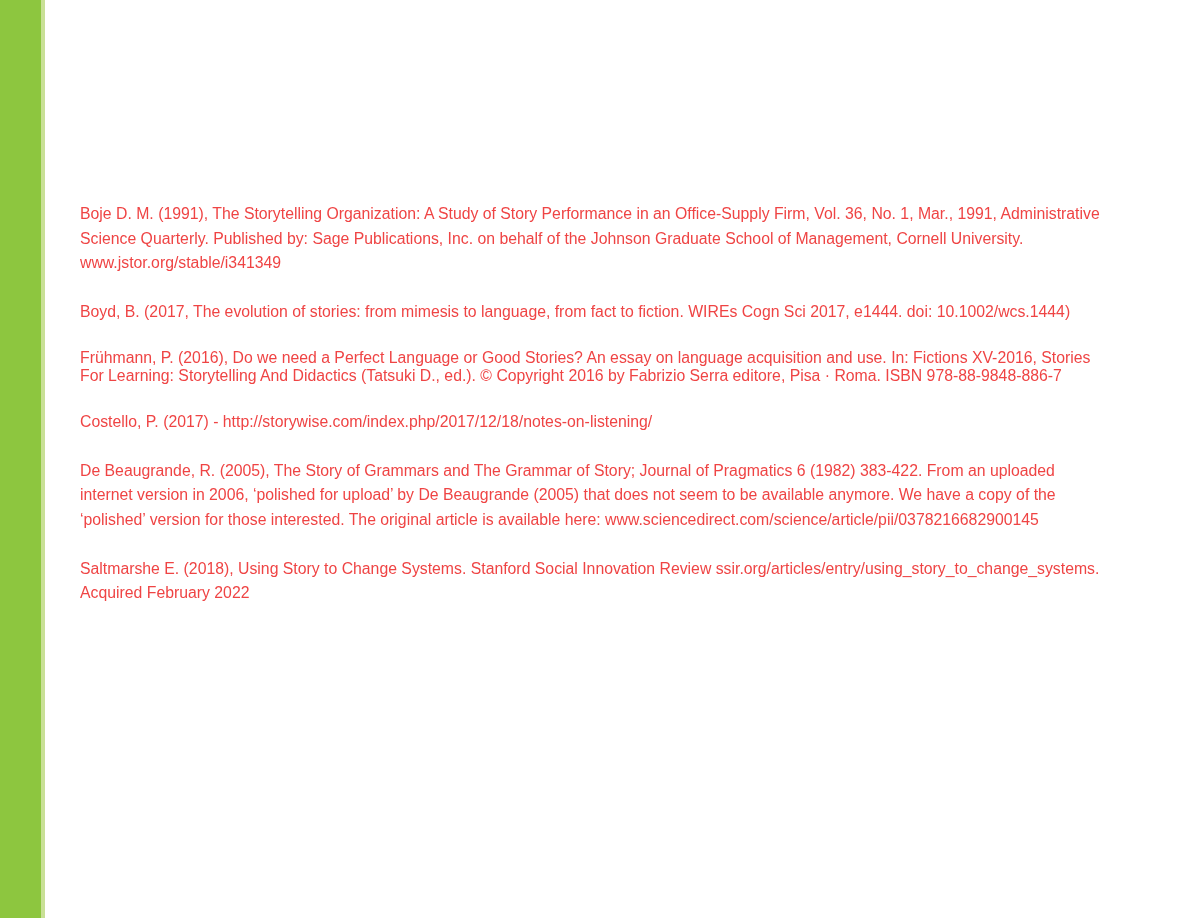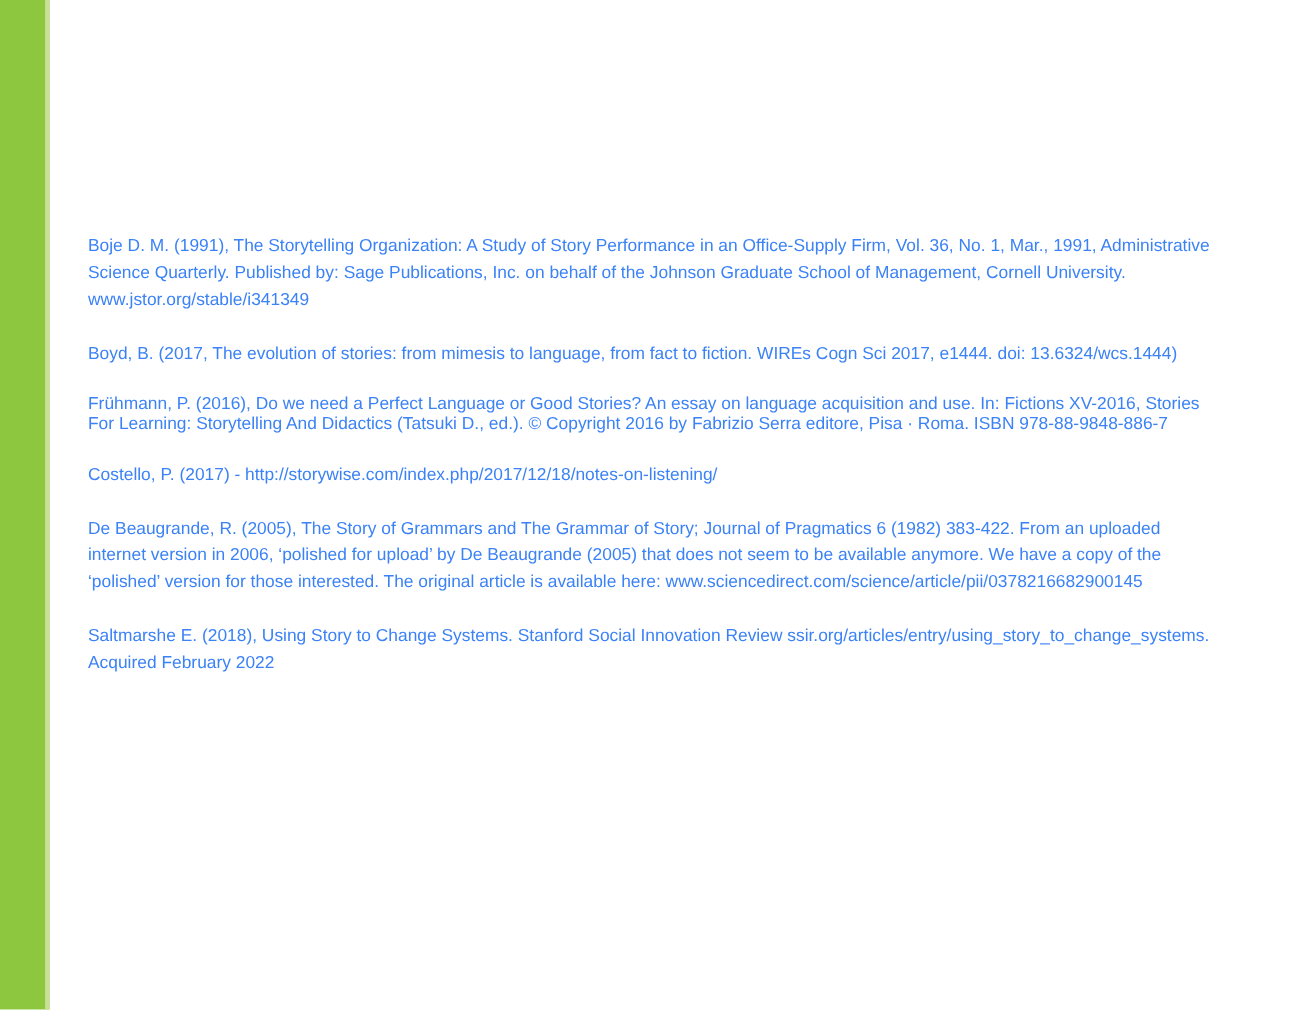--- a/index.html
+++ b/index.html
@@ -20,41 +20,41 @@
     left: 0;
     top: 0;
     width: 41px;
     height: 100%;
     background: #8dc63f;
     border-right: 4px solid #c9e096;
   }
   .references {
     position: absolute;
     left: 80px;
-    top: 212px;
+    top: 202px;
     width: 1030px;
-    color: #3b82f6;
+    color: #ef4444;
     font-size: 15.8px;
     line-height: 24.5px;
   }
   .references p {
     margin: 0 0 24.5px 0;
     padding: 0;
   }
   .references p.tight {
     line-height: 18px;
     margin-bottom: 24.5px;
   }
 </style>
 </head>
 <body>
 
 <div class="slide">
   <div class="accent-bar"></div>
   <div class="references">
     <p>Boje D. M. (1991), The Storytelling Organization: A Study of Story Performance in an Office-Supply Firm, Vol. 36, No. 1, Mar., 1991, Administrative Science Quarterly. Published by: Sage Publications, Inc. on behalf of the Johnson Graduate School of Management, Cornell University. www.jstor.org/stable/i341349</p>
-    <p>Boyd, B. (2017, The evolution of stories: from mimesis to language, from fact to fiction. WIREs Cogn Sci 2017, e1444. doi: 13.6324/wcs.1444)</p>
+    <p>Boyd, B. (2017, The evolution of stories: from mimesis to language, from fact to fiction. WIREs Cogn Sci 2017, e1444. doi: 10.1002/wcs.1444)</p>
     <p class="tight">Frühmann, P. (2016), Do we need a Perfect Language or Good Stories? An essay on language acquisition and use. In: Fictions XV-2016, Stories For Learning: Storytelling And Didactics (Tatsuki D., ed.). © Copyright 2016 by Fabrizio Serra editore, Pisa · Roma. ISBN 978-88-9848-886-7</p>
     <p>Costello, P. (2017) - http://storywise.com/index.php/2017/12/18/notes-on-listening/</p>
     <p>De Beaugrande, R. (2005), The Story of Grammars and The Grammar of Story; Journal of Pragmatics 6 (1982) 383-422. From an uploaded internet version in 2006, ‘polished for upload’ by De Beaugrande (2005) that does not seem to be available anymore. We have a copy of the ‘polished’ version for those interested. The original article is available here: www.sciencedirect.com/science/article/pii/0378216682900145</p>
     <p>Saltmarshe E. (2018), Using Story to Change Systems. Stanford Social Innovation Review ssir.org/articles/entry/using_story_to_change_systems. Acquired February 2022</p>
   </div>
 </div>
 
 </body></html>

